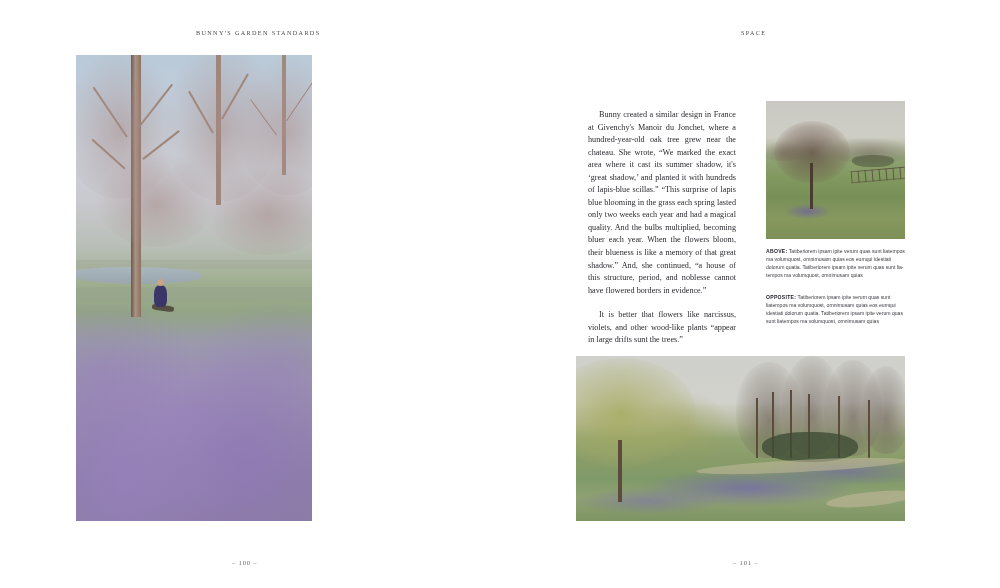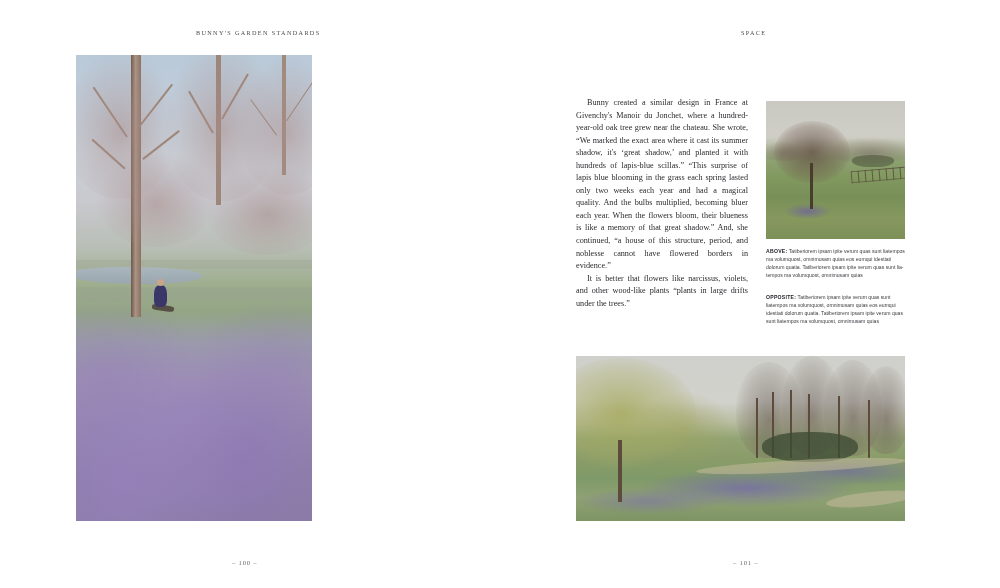--- a/index.html
+++ b/index.html
@@ -213,21 +213,21 @@
   }
 
   
   .body-column {
     position: absolute;
     left: 576px;
     top: 97px;
     width: 172px;
   }
   .body-column p {
-    margin: 0;
+    margin: 12px;
     font-family: "Liberation Serif", serif;
     font-size: 8.2px;
     line-height: 12.55px;
     color: #2b2b30;
     text-align: justify;
     text-indent: 11px;
     hyphens: manual;
   }
 
   
@@ -289,21 +289,21 @@
 
     <div class="figure-leg" style="left:76px;top:250px;width:22px;height:6px;transform:rotate(8deg);"></div>
     <div class="figure-body" style="left:78px;top:230px;width:13px;height:22px;"></div>
     <div class="figure-head" style="left:81px;top:224px;width:7px;height:7px;"></div>
   </div>
 
   <div class="folio left">– 100 –</div>
 
   <div class="body-column">
     <p>Bunny created a similar design in France at Givenchy's Manoir du Jonchet, where a hun­dred-year-old oak tree grew near the chateau. She wrote, “We marked the exact area where it cast its summer shadow, it's ‘great shadow,’ and planted it with hundreds of lapis-blue scillas.” “This surprise of lapis blue blooming in the grass each spring lasted only two weeks each year and had a magical quality. And the bulbs multiplied, becoming bluer each year. When the flowers bloom, their blueness is like a memory of that great shadow.” And, she continued, “a house of this structure, period, and noblesse cannot have flowered borders in evidence.”</p>
-    <p>It is better that flowers like narcissus, violets, and other wood-like plants “plants in large drifts under the trees.”</p>
+    <p>It is better that flowers like narcissus, violets, and other wood-like plants “appear in large drifts sunt the trees.”</p>
   </div>
 
   <div class="photo photo-top-right">
     <div class="tr-bg-trees" style="left:58px;top:36px;width:92px;height:26px;"></div>
     <div class="tr-bg-trees" style="left:-6px;top:40px;width:48px;height:20px;"></div>
     <div class="tr-canopy" style="left:8px;top:20px;width:76px;height:62px;"></div>
     <div class="tr-trunk" style="left:44px;top:62px;width:2.6px;height:46px;"></div>
     <div class="tr-fence" style="left:85px;top:68px;width:54px;height:10px;transform:rotate(-5deg);"></div>
     <div class="tr-hedge" style="left:86px;top:54px;width:42px;height:12px;"></div>
   </div>

